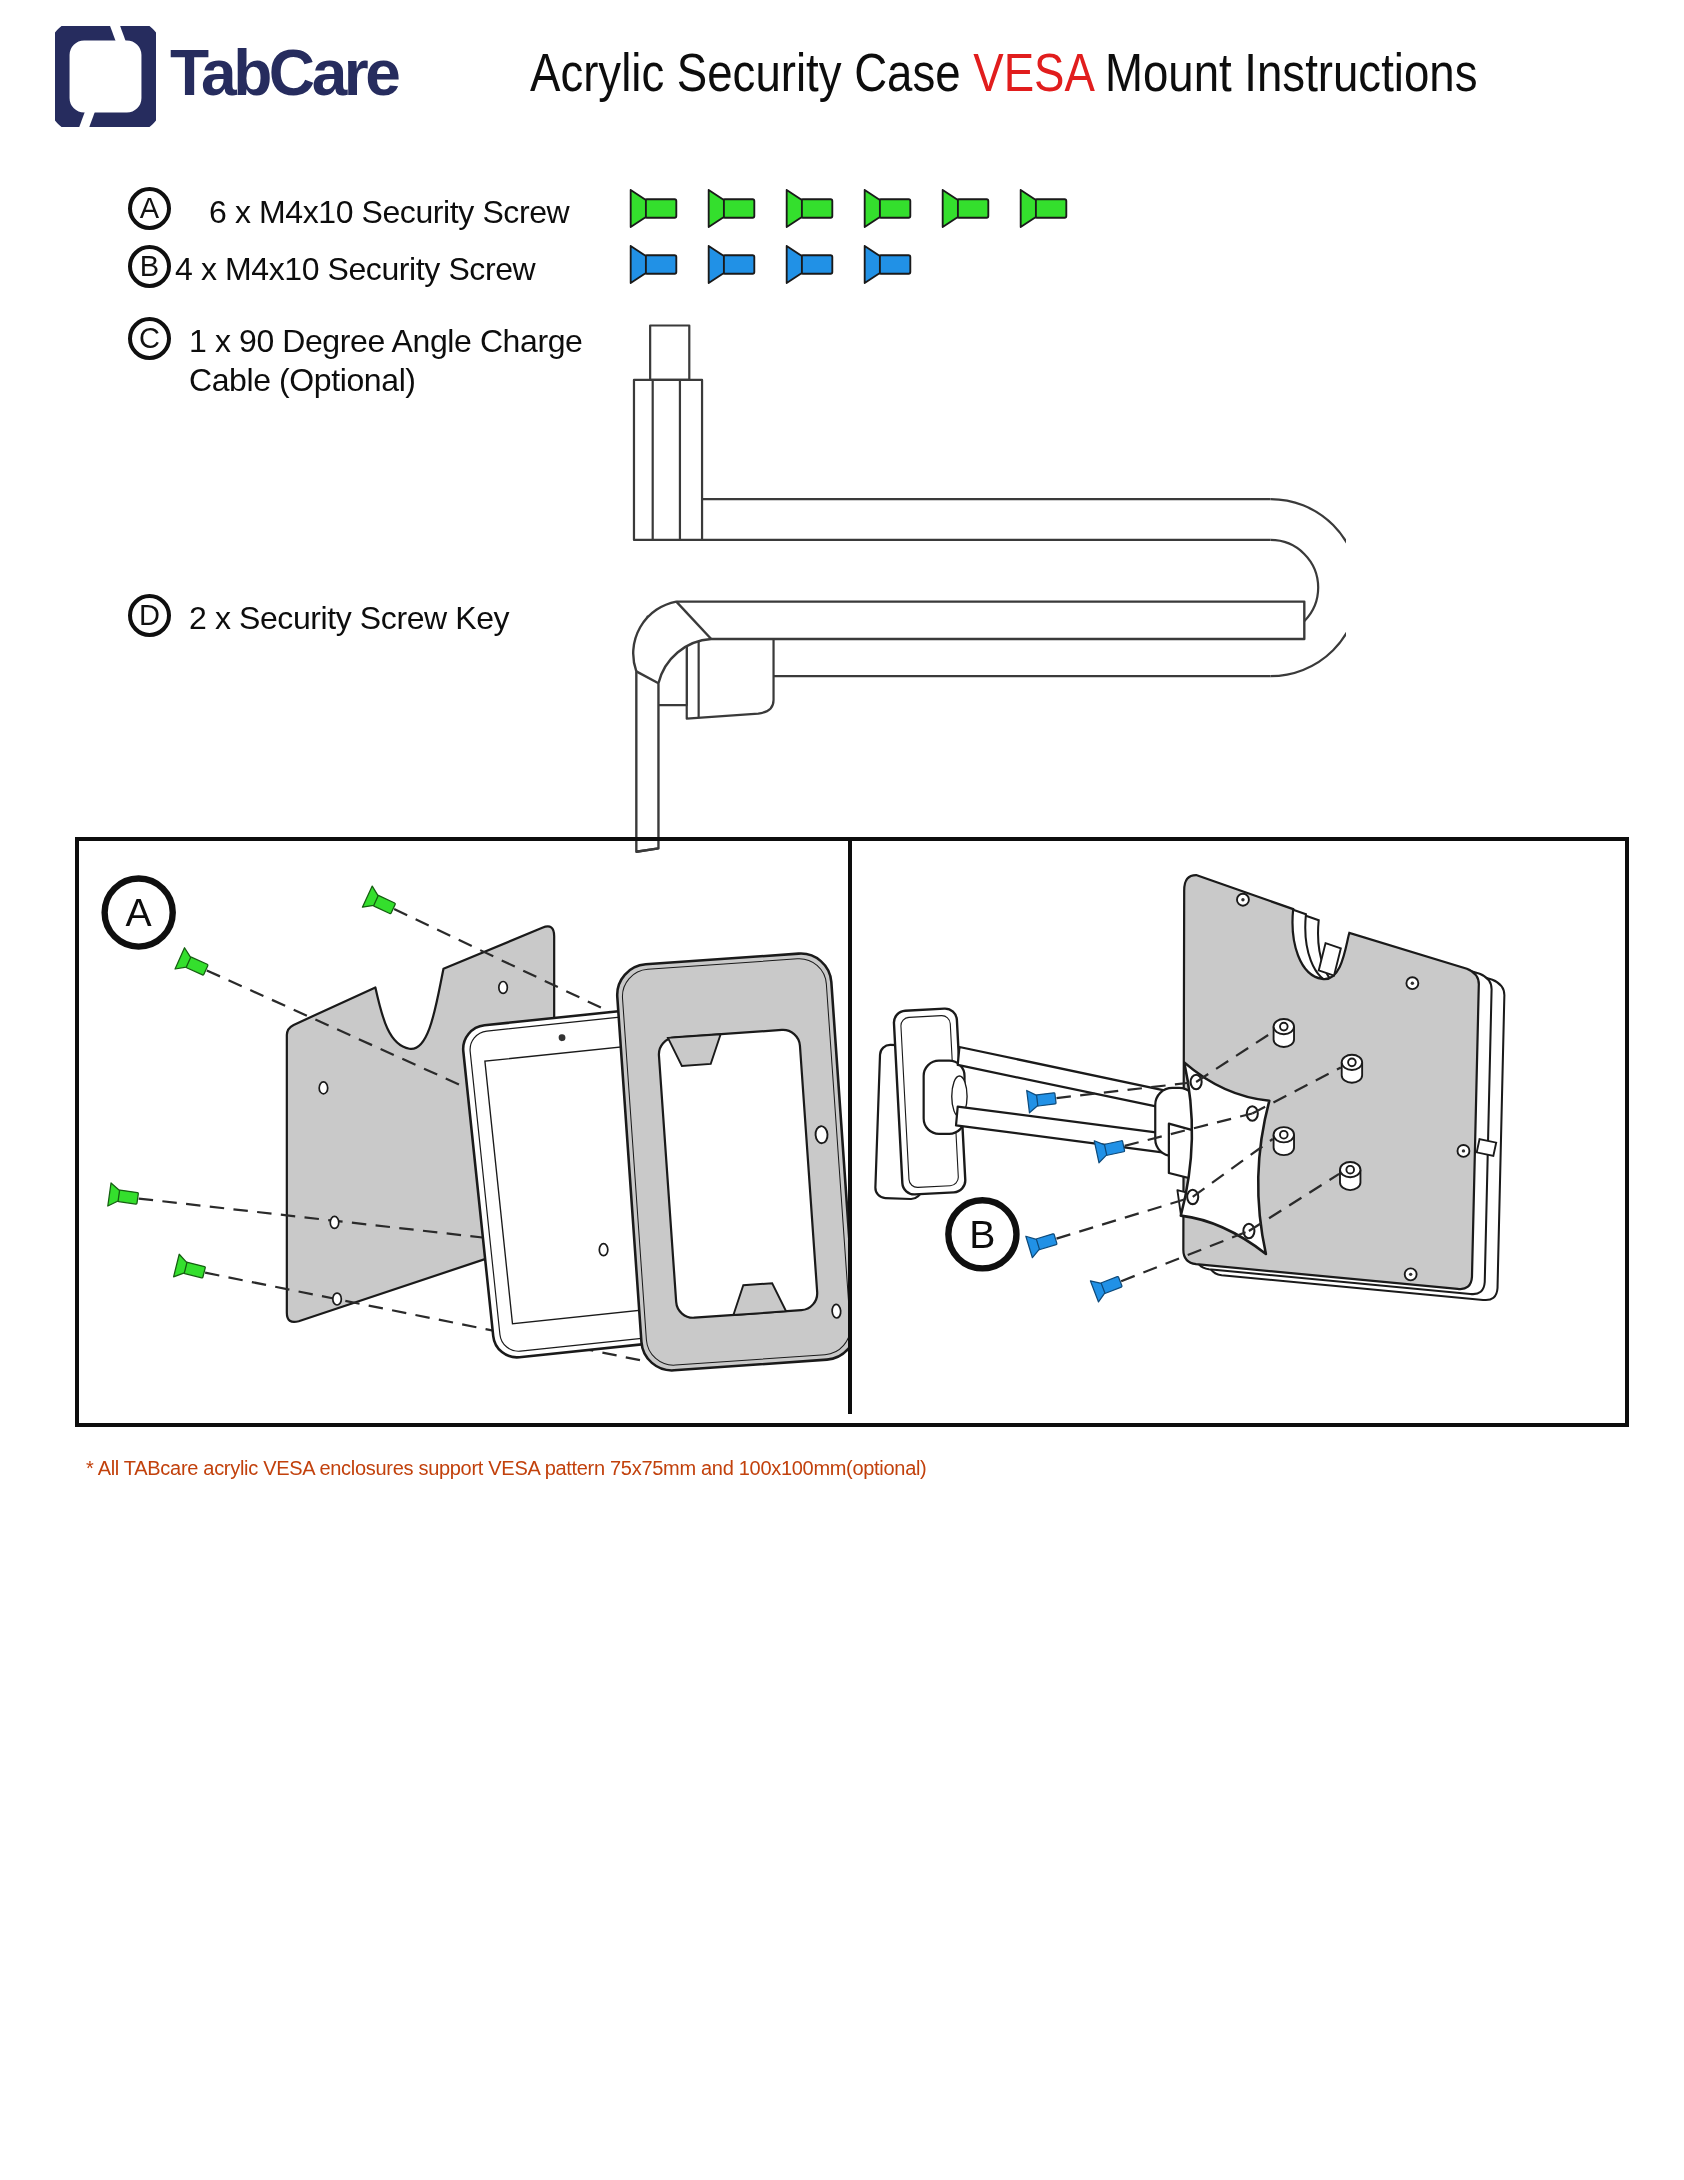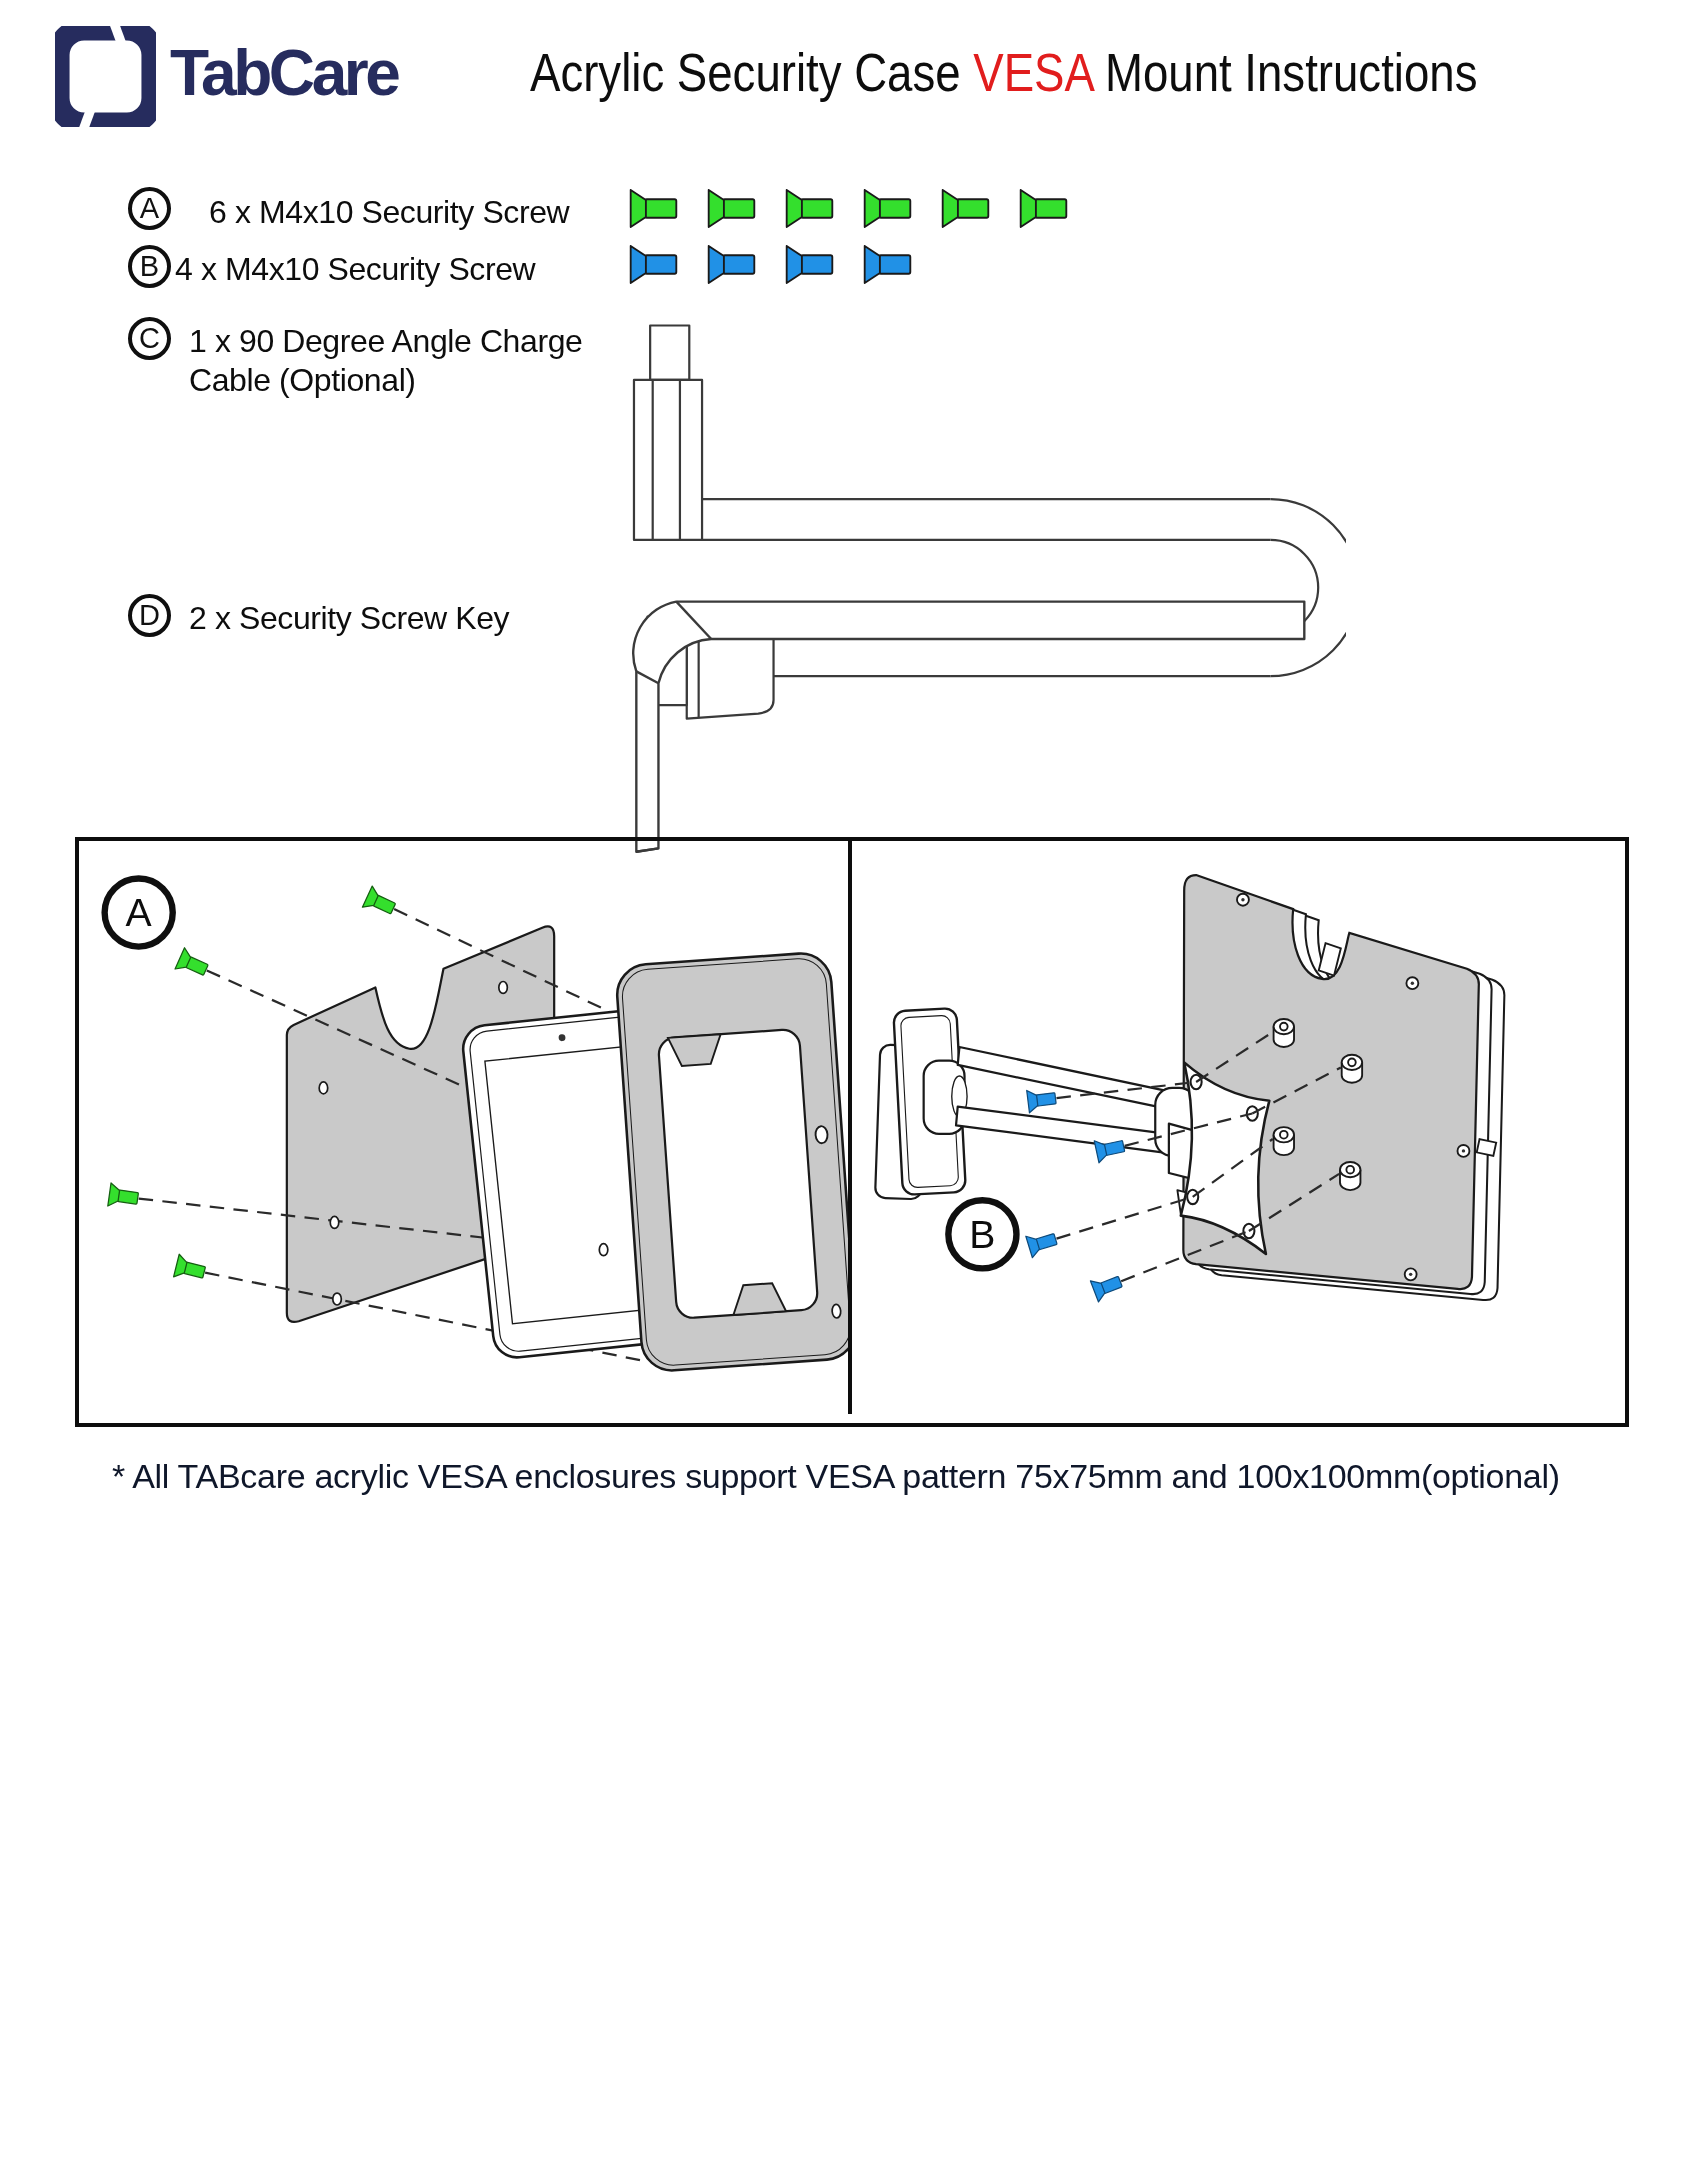--- a/index.html
+++ b/index.html
@@ -28,21 +28,21 @@
   .screw-row{display:flex;gap:29px;align-items:center;}
   
   #steps-box{
     left:75px;top:837px;width:1546px;height:582px;border:4.3px solid #0d0d0d;box-sizing:content-box;
   }
   .panel{position:absolute;top:0;height:573px;}
   #panel-1{left:0;width:769px;}
   #panel-2{left:773px;width:764px;}
   #panel-divider{position:absolute;left:769px;top:0;width:4.3px;height:573px;background:#0d0d0d;}
   .panel-caption{position:absolute;left:19px;top:509px;font-size:38px;color:#0d0d0d;white-space:nowrap;}
-  #footnote{left:112px;top:1457px;font-size:34px;color:#0f172a;white-space:nowrap;letter-spacing:-0.3px;}
+  #footnote{left:86px;top:1457px;font-size:20px;color:#c2410c;white-space:nowrap;letter-spacing:-0.3px;}
   svg text{font-family:"Liberation Sans", sans-serif;}
 </style>
 </head>
 <body style="--brand-navy: #262c5e; --accent-red: #e11d1d; --screw-green: #34df2d; --screw-blue: #2191e6; --panel-gray: #c9c9c9;">
 
 <svg class="abs" style="left:55px;top:25.6px;" width="101" height="101" viewBox="0 0 118 118">
   <rect x="4" y="4" width="110" height="110" rx="30" fill="none" stroke="var(--brand-navy)" stroke-width="26"></rect>
   <line x1="68" y1="-6" x2="82" y2="32" stroke="#ffffff" stroke-width="11"></line>
   <line x1="46" y1="86" x2="32" y2="124" stroke="#ffffff" stroke-width="11"></line>
 </svg>

